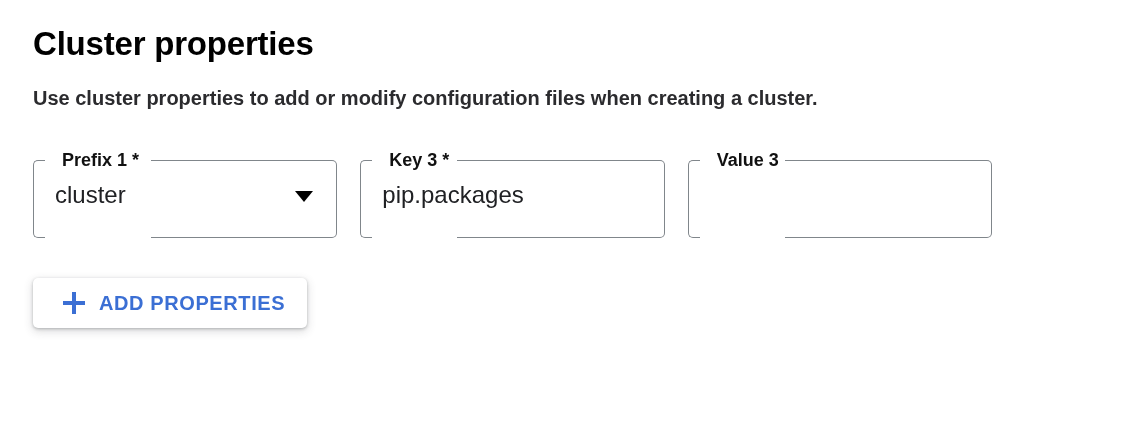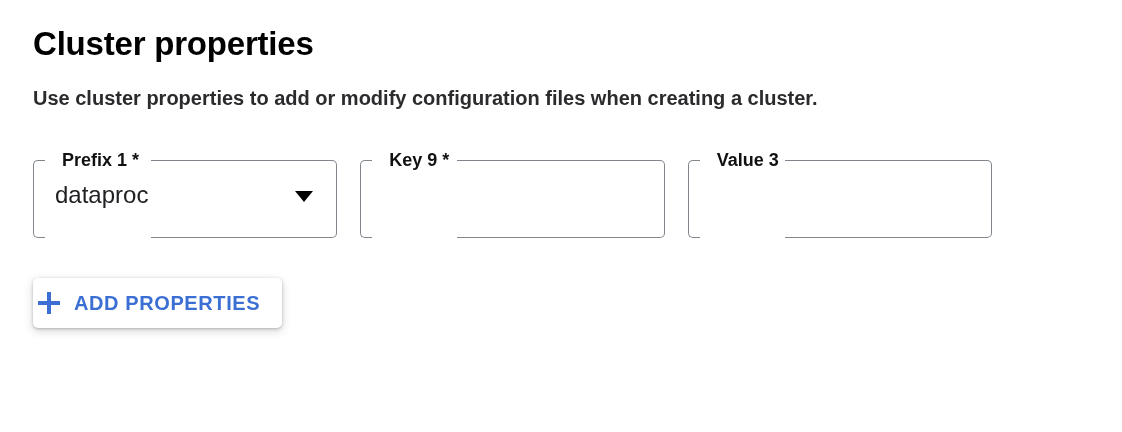--- a/index.html
+++ b/index.html
@@ -124,21 +124,21 @@
     border-right: 9px solid transparent;
     border-top: 11px solid #000000;
   }
 
   
   .add-button {
     display: inline-flex;
     align-items: center;
     gap: 14px;
     margin-top: 40px;
-    padding: 0 22px 0 5px;
+    padding: 0 22px 0 30px;
     height: 50px;
     background: #ffffff;
     border: none;
     border-radius: 5px;
     box-shadow: 0 1px 3px rgba(60,64,67,0.32), 0 3px 8px 1px rgba(60,64,67,0.16);
     color: #3b6fd4;
     font-family: "Liberation Sans", sans-serif;
     font-size: 20px;
     font-weight: 700;
     letter-spacing: 0.6px;
@@ -175,31 +175,32 @@
 
   <div class="fields-row">
 
     <div class="field">
       <div class="field-outline">
         <div class="outline-leading"></div>
         <div class="outline-notch" style="width:106px"></div>
         <div class="outline-trailing"></div>
       </div>
       <span class="field-label">Prefix 1 *</span>
-      <span class="field-value has-caret">dataproc</span>
+      <span class="field-value has-caret">cluster</span>
       <span class="select-caret"></span>
     </div>
 
     <div class="field">
       <div class="field-outline">
         <div class="outline-leading"></div>
         <div class="outline-notch" style="width:85px"></div>
         <div class="outline-trailing"></div>
       </div>
-      <span class="field-label">Key 9 *</span>
+      <span class="field-label">Key 3 *</span>
+      <span class="field-value">pip.packages</span>
     </div>
 
     <div class="field">
       <div class="field-outline">
         <div class="outline-leading"></div>
         <div class="outline-notch" style="width:85px"></div>
         <div class="outline-trailing"></div>
       </div>
       <span class="field-label">Value 3</span>
     </div>

